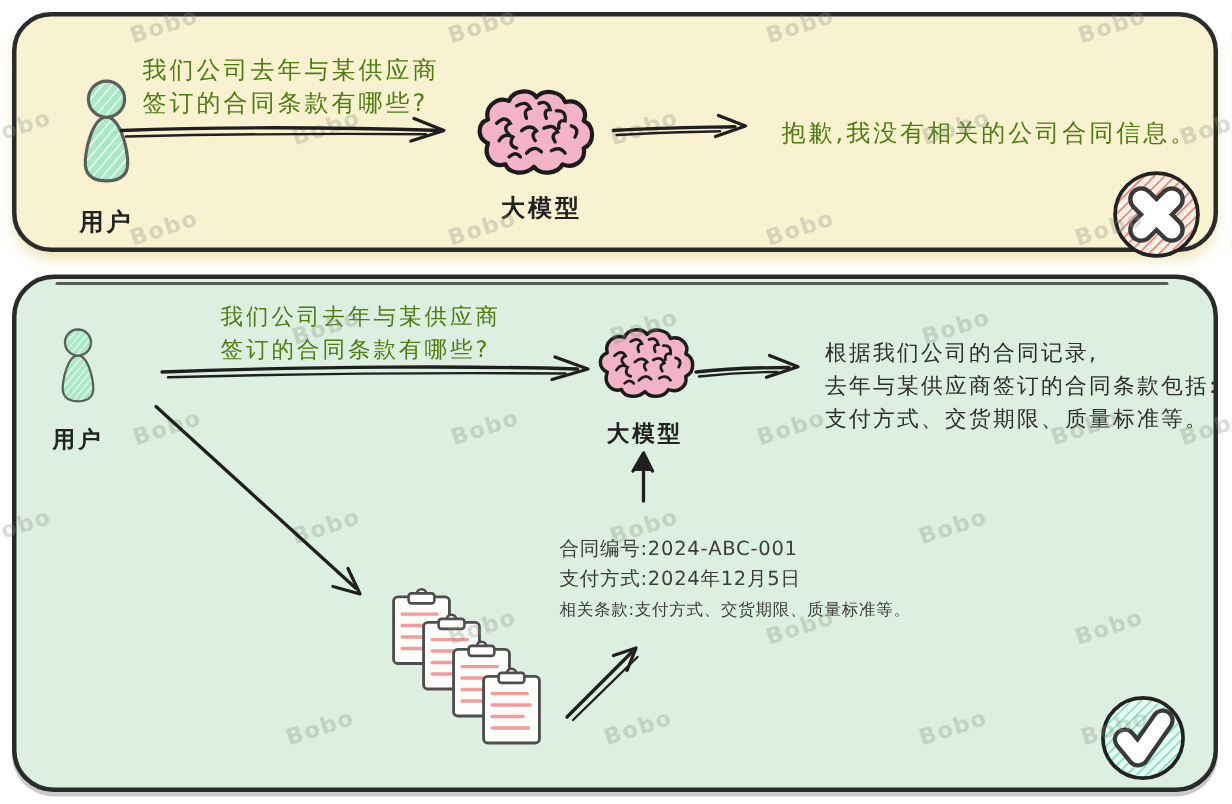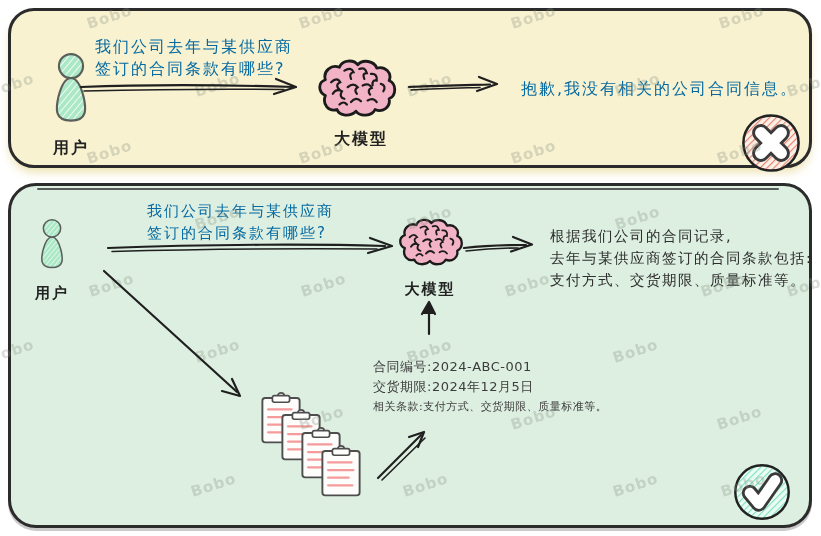--- a/index.html
+++ b/index.html
@@ -6,21 +6,21 @@
   body{font-family:"DejaVu Sans","Liberation Sans",sans-serif;color:#2e2e2e;}
   .stage{position:relative;width:821px;height:536px;overflow:hidden;background:#fff;}
   .abs{position:absolute;}
   .panel{position:absolute;border:3px solid #2b2b2b;box-sizing:border-box;}
   .panel-top{left:8px;top:8px;width:804px;height:160px;border-radius:26px;
     background:#f8f2d1;box-shadow:0 6px 10px -2px rgba(233,221,160,.85);}
   .panel-bottom{left:8px;top:183px;width:804px;height:345px;border-radius:28px;
     background:#ddefe1;box-shadow:0 3px 0 rgba(43,43,43,.25);}
   .panel-bottom .overdraw{position:absolute;left:26px;right:30px;top:2px;height:2px;
     background:#2b2b2b;border-radius:2px;opacity:.75;}
-  .cjk{white-space:pre;letter-spacing:2px;line-height:22px;font-size:16px;color:#0369a1;}
+  .cjk{white-space:pre;letter-spacing:2px;line-height:22px;font-size:16px;color:#4d7c0f;}
   .cjk-sm{white-space:pre;letter-spacing:1.5px;line-height:22px;font-size:14.5px;color:#2d2d2d;}
   .label{font-weight:bold;letter-spacing:2px;color:#222;text-align:center;}
   .contract{letter-spacing:.5px;color:#3c3c3c;}
   .contract div{font-size:13px;line-height:20px;white-space:pre;}
   .contract div:last-child{font-size:11px;}
   .arrows{position:absolute;left:0;top:0;z-index:6;pointer-events:none;}
   .wm{position:absolute;z-index:5;font-size:15px;font-weight:bold;letter-spacing:1px;
     color:#87907f;opacity:.30;transform:rotate(-18deg);pointer-events:none;}
   svg.icon{display:block;}
 </style>
@@ -137,21 +137,21 @@
     <div class="abs label" style="left:385px;top:94px;width:68px;font-size:15px">大模型</div>
 
     <div class="abs" style="left:539px;top:39px">
       <div class="cjk-sm">根据我们公司的合同记录,</div>
       <div class="cjk-sm">去年与某供应商签订的合同条款包括:</div>
       <div class="cjk-sm">支付方式、交货期限、质量标准等。</div>
     </div>
 
     <div class="abs contract" style="left:362px;top:171px">
       <div>合同编号:2024-ABC-001</div>
-      <div>交货期限:2024年12月5日</div>
+      <div>支付方式:2024年12月5日</div>
       <div>相关条款:支付方式、交货期限、质量标准等。</div>
     </div>
 
     <svg class="icon abs" style="left:249px;top:205px" width="42" height="54">
         <use href="#sym-clip"></use>
       </svg>
     <svg class="icon abs" style="left:269px;top:222px" width="42" height="54">
         <use href="#sym-clip"></use>
       </svg>
     <svg class="icon abs" style="left:289px;top:240px" width="42" height="54">

